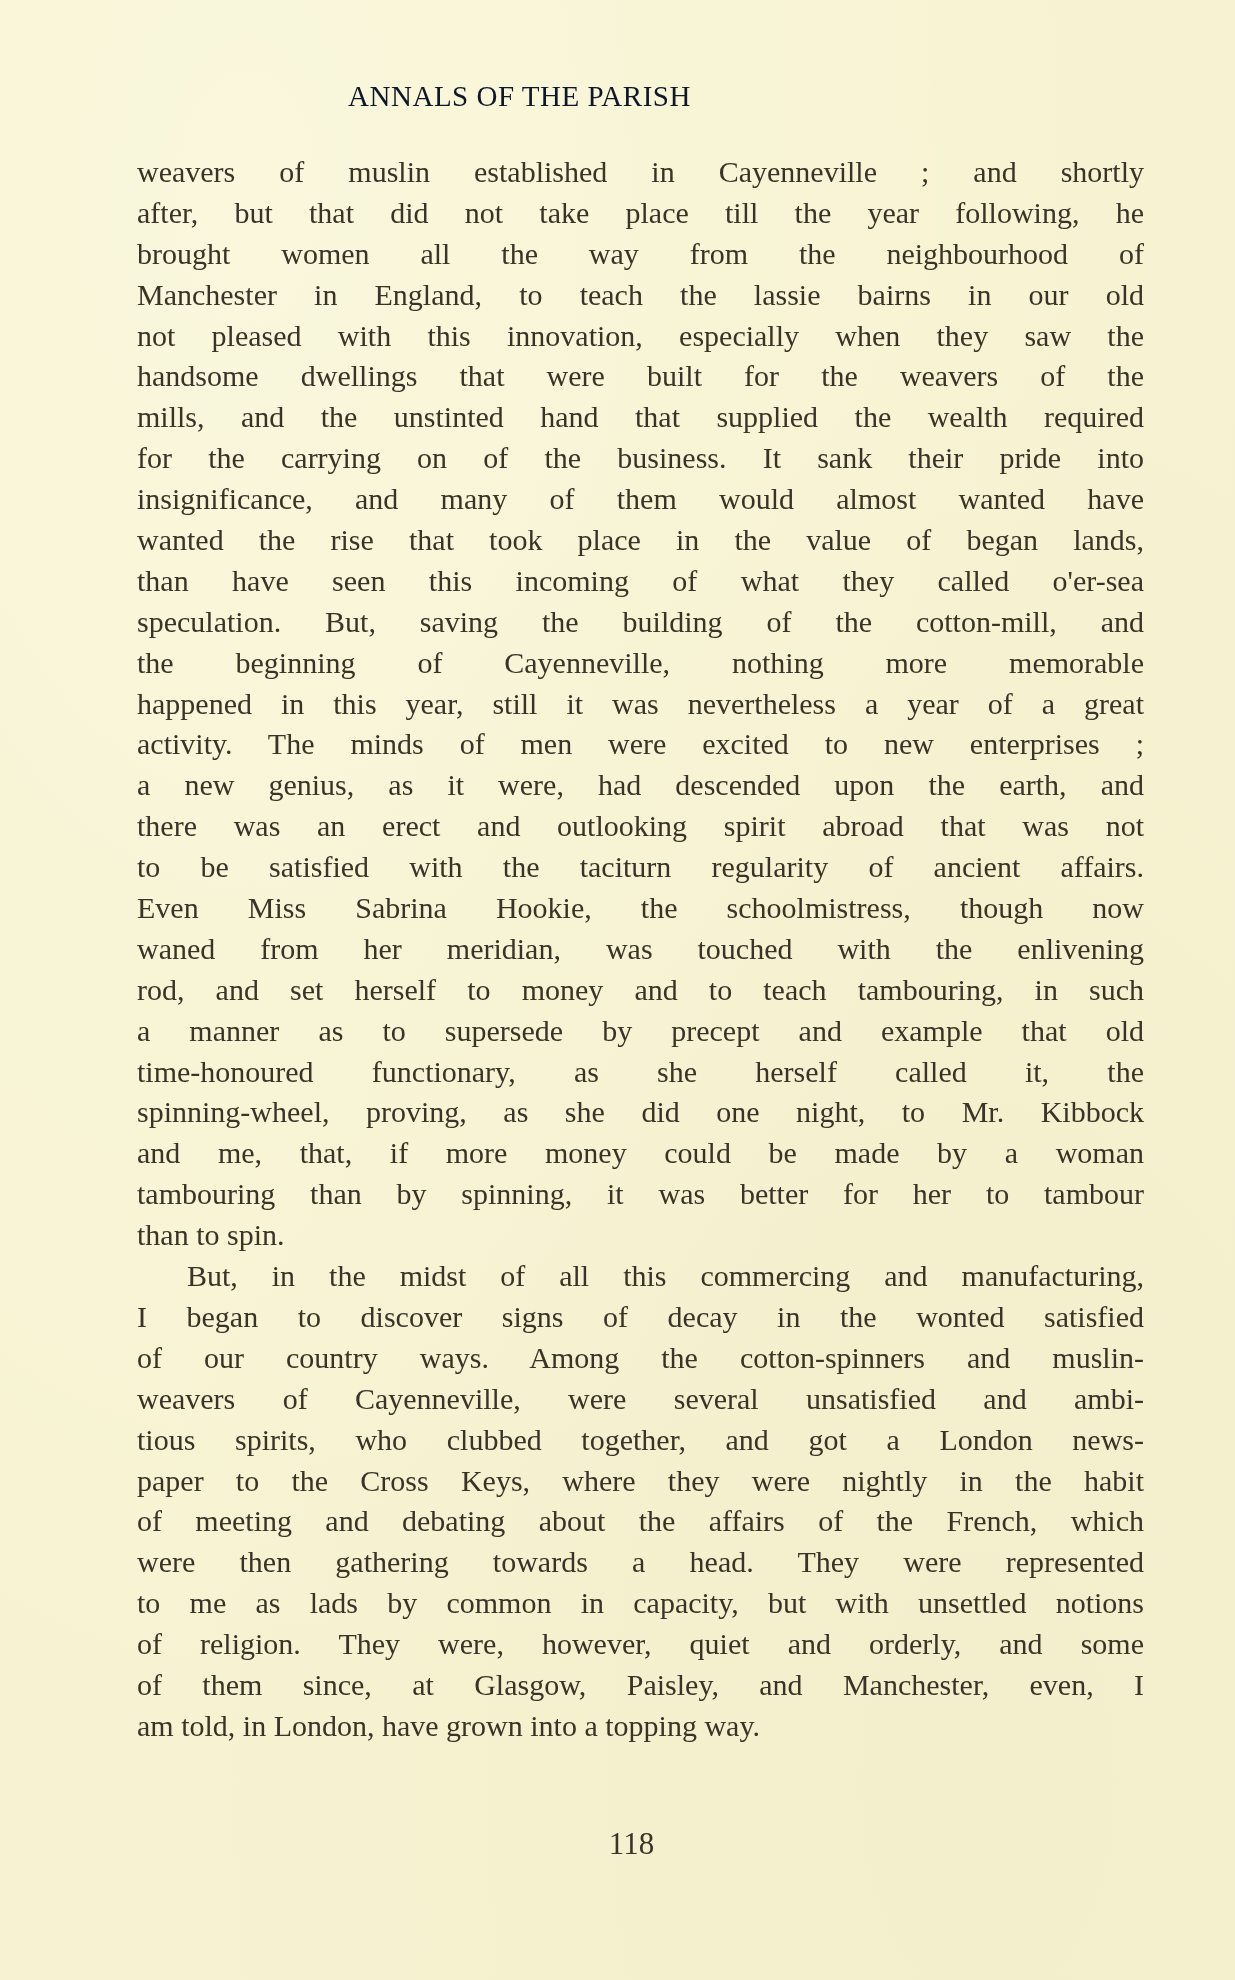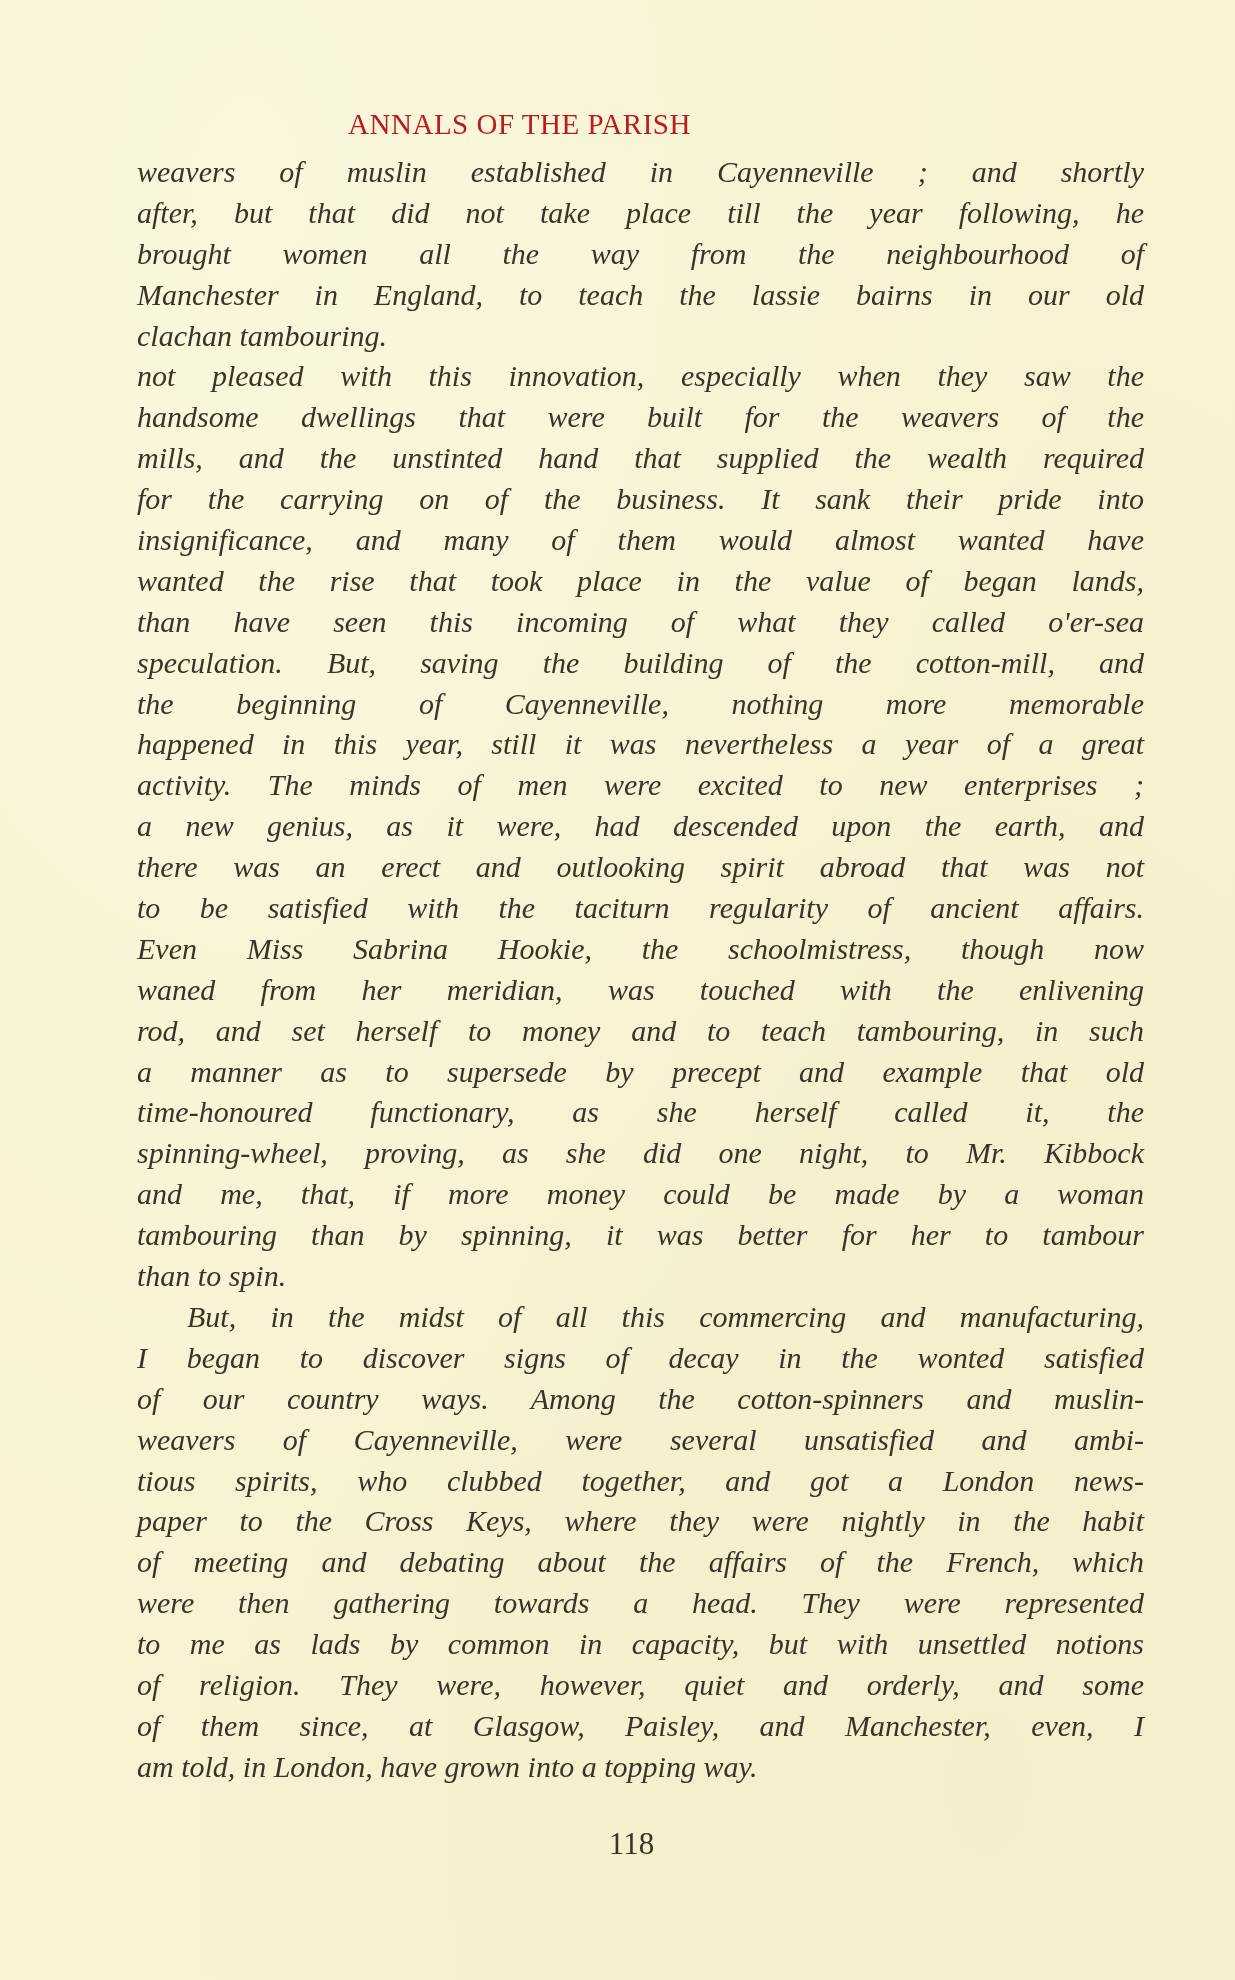--- a/index.html
+++ b/index.html
@@ -19,22 +19,21 @@
       color: #3a3328;
     }
     .running-head {
       position: absolute;
       top: 80px;
       left: 0;
       width: 1039px;
       text-align: center;
       font-size: 29px;
       letter-spacing: 0.5px;
-      color: #b91c1c;
-      margin-top: 28px;
+      color: #0f172a;
     }
     .text-block {
       position: absolute;
       top: 152px;
       left: 137px;
       width: 1007px;
       font-size: 30px;
     }
     .line {
       height: 40.9px;
@@ -43,21 +42,20 @@
       text-align-last: justify;
       white-space: nowrap;
       overflow: visible;
     }
     .line > span {
       display: inline-block;
       width: 100%;
       text-align: justify;
       text-align-last: justify;
       white-space: normal;
-      font-style: italic;
     }
     .line.indent > span {
       padding-left: 50px;
       width: calc(100% - 50px);
     }
     .line.last > span {
       text-align-last: left;
     }
     .folio {
       position: absolute;
@@ -75,21 +73,20 @@
 
 <div class="running-head">ANNALS OF THE PARISH</div>
 
 <div class="text-block">
 
   <div>
     <div class="line"><span>weavers of muslin established in Cayenneville ; and shortly</span></div>
     <div class="line"><span>after, but that did not take place till the year following, he</span></div>
     <div class="line"><span>brought women all the way from the neighbourhood of</span></div>
     <div class="line"><span>Manchester in England, to teach the lassie bairns in our old</span></div>
-    <div class="line last"><span>clachan tambouring.</span></div>
   </div>
 
   <div>
     <div class="line"><span>not pleased with this innovation, especially when they saw the</span></div>
     <div class="line"><span>handsome dwellings that were built for the weavers of the</span></div>
     <div class="line"><span>mills, and the unstinted hand that supplied the wealth required</span></div>
     <div class="line"><span>for the carrying on of the business. It sank their pride into</span></div>
     <div class="line"><span>insignificance, and many of them would almost wanted have</span></div>
     <div class="line"><span>wanted the rise that took place in the value of began lands,</span></div>
     <div class="line"><span>than have seen this incoming of what they called o'er-sea</span></div>

